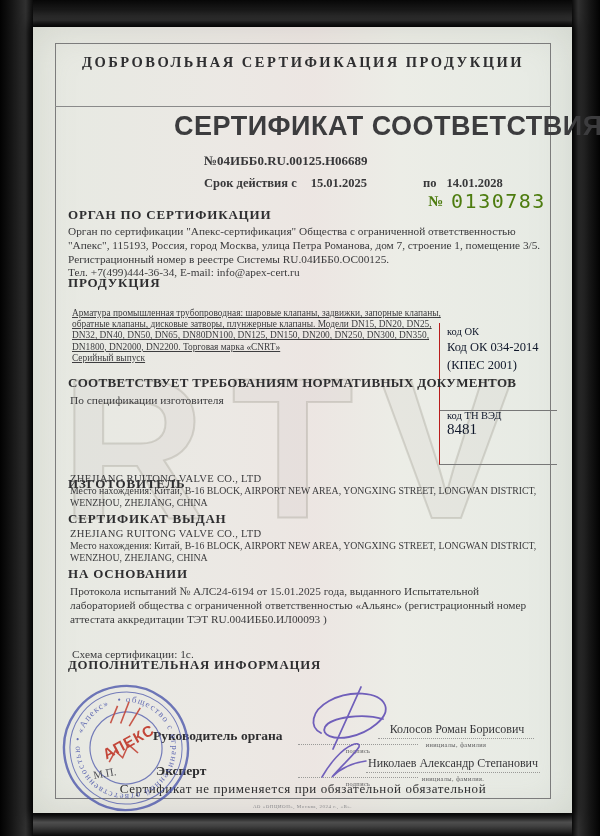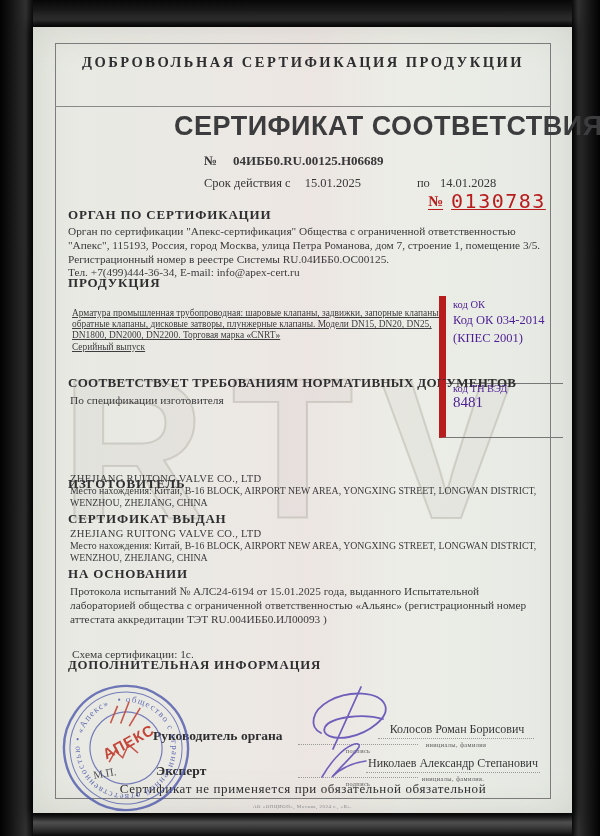--- a/index.html
+++ b/index.html
@@ -25,33 +25,33 @@
   
   .inner{position:absolute;left:22px;top:16px;width:494px;height:754px;border:1px solid #7c7c7c;color:#333;}
   .abs{position:absolute;}
   .banner{top:10px;left:0;right:0;text-align:center;font-weight:700;font-size:14.5px;
     letter-spacing:2.5px;color:#2e2e30;}
   .rule{top:62px;left:-1px;right:-1px;border-top:1px solid #8a8a8a;height:0;}
   .title{top:67px;left:118px;right:2px;text-align:center;
     font-family:"Liberation Sans","DejaVu Sans",sans-serif;font-weight:700;font-size:27px;
     color:#3c3c3e;letter-spacing:.5px;white-space:nowrap;}
   .certno{top:109px;left:148px;font-weight:700;font-size:13px;color:#38383a;}
-  .certno .num{margin-left:16px;}
-  .validity{top:132px;left:148px;font-weight:400;font-size:12.5px;color:#38383a;}
+  .certno .num{}
+  .validity{top:132px;left:148px;font-weight:700;font-size:12.5px;color:#38383a;}
   .validity .v1{margin-left:14px;} .validity .po{margin-left:56px;} .validity .v2{margin-left:10px;}
-  .blankno{top:145px;left:372px;color:#b91c1c;white-space:nowrap;text-decoration:underline;}
+  .blankno{top:145px;left:372px;color:#4d7c0f;white-space:nowrap;}
   .blankno .sign{font-size:15px;font-weight:700;vertical-align:2px;}
   .blankno .digits{font-family:"DejaVu Sans Mono",monospace;font-size:20px;letter-spacing:1.5px;margin-left:8px;}
   .h1{font-weight:700;font-size:13px;letter-spacing:.8px;color:#2e2e30;white-space:nowrap;}
   .body-lines div{white-space:nowrap;}
   .organ-h{top:163px;left:12px;}
   .organ-b{top:181px;left:12px;font-size:11.3px;line-height:13.8px;color:#3a3a3c;}
   .prod-h{top:231px;left:12px;}
   .prod-b{top:264px;left:16px;font-size:9.4px;line-height:11.2px;color:#3d3d3f;text-decoration:underline;}
-  .codebox{border-left:7px solid #b91c1c;border-bottom:1px solid #777;padding:3px 0 0 7px;color:#4c1d95;}
+  .codebox{border-left:1px solid #b91c1c;border-bottom:1px solid #777;padding:3px 0 0 7px;color:#0f172a;margin-top:27px;}
   .box-ok{left:383px;top:252px;width:110px;height:84px;}
   .box-ok .lbl{font-size:10.5px;}
   .box-ok .val{font-size:12.5px;margin-top:3px;}
   .box-tnved{left:383px;top:336px;width:110px;height:54px;}
   .box-tnved .lbl{font-size:10.5px;}
   .box-tnved .val{font-size:15px;}
   .comp-h{top:331px;left:12px;letter-spacing:.3px;}
   .comp-b{top:350px;left:14px;font-size:11.4px;color:#3a3a3c;}
   .maker-h{top:412px;left:12px;margin-top:20px;}
   .maker-b{top:429px;left:14px;font-size:9.8px;line-height:12px;color:#3a3a3c;}
@@ -121,20 +121,21 @@
         <div>Орган по сертификации "Апекс-сертификация" Общества с ограниченной ответственностью</div>
         <div>"Апекс", 115193, Россия, город Москва, улица Петра Романова, дом 7, строение 1, помещение 3/5.</div>
         <div>Регистрационный номер в реестре Системы RU.04ИББ0.ОС00125.</div>
         <div>Тел. +7(499)444-36-34, E-mail: info@apex-cert.ru</div>
       </div>
 
       <div class="abs h1 prod-h">ПРОДУКЦИЯ</div>
       <div class="abs body-lines prod-b">
         <div>Арматура промышленная трубопроводная: шаровые клапаны, задвижки, запорные клапаны,</div>
         <div>обратные клапаны, дисковые затворы, плунжерные клапаны. Модели DN15, DN20, DN25,</div>
+        <div>DN32, DN40, DN50, DN65, DN80DN100, DN125, DN150, DN200, DN250, DN300, DN350,</div>
         <div>DN1800, DN2000, DN2200. Торговая марка «CNRT»</div>
         <div>Серийный выпуск</div>
       </div>
 
       <div class="abs codebox box-ok">
         <div class="lbl">код ОК</div>
         <div class="val">Код ОК 034-2014</div>
         <div class="val">(КПЕС 2001)</div>
       </div>
 

